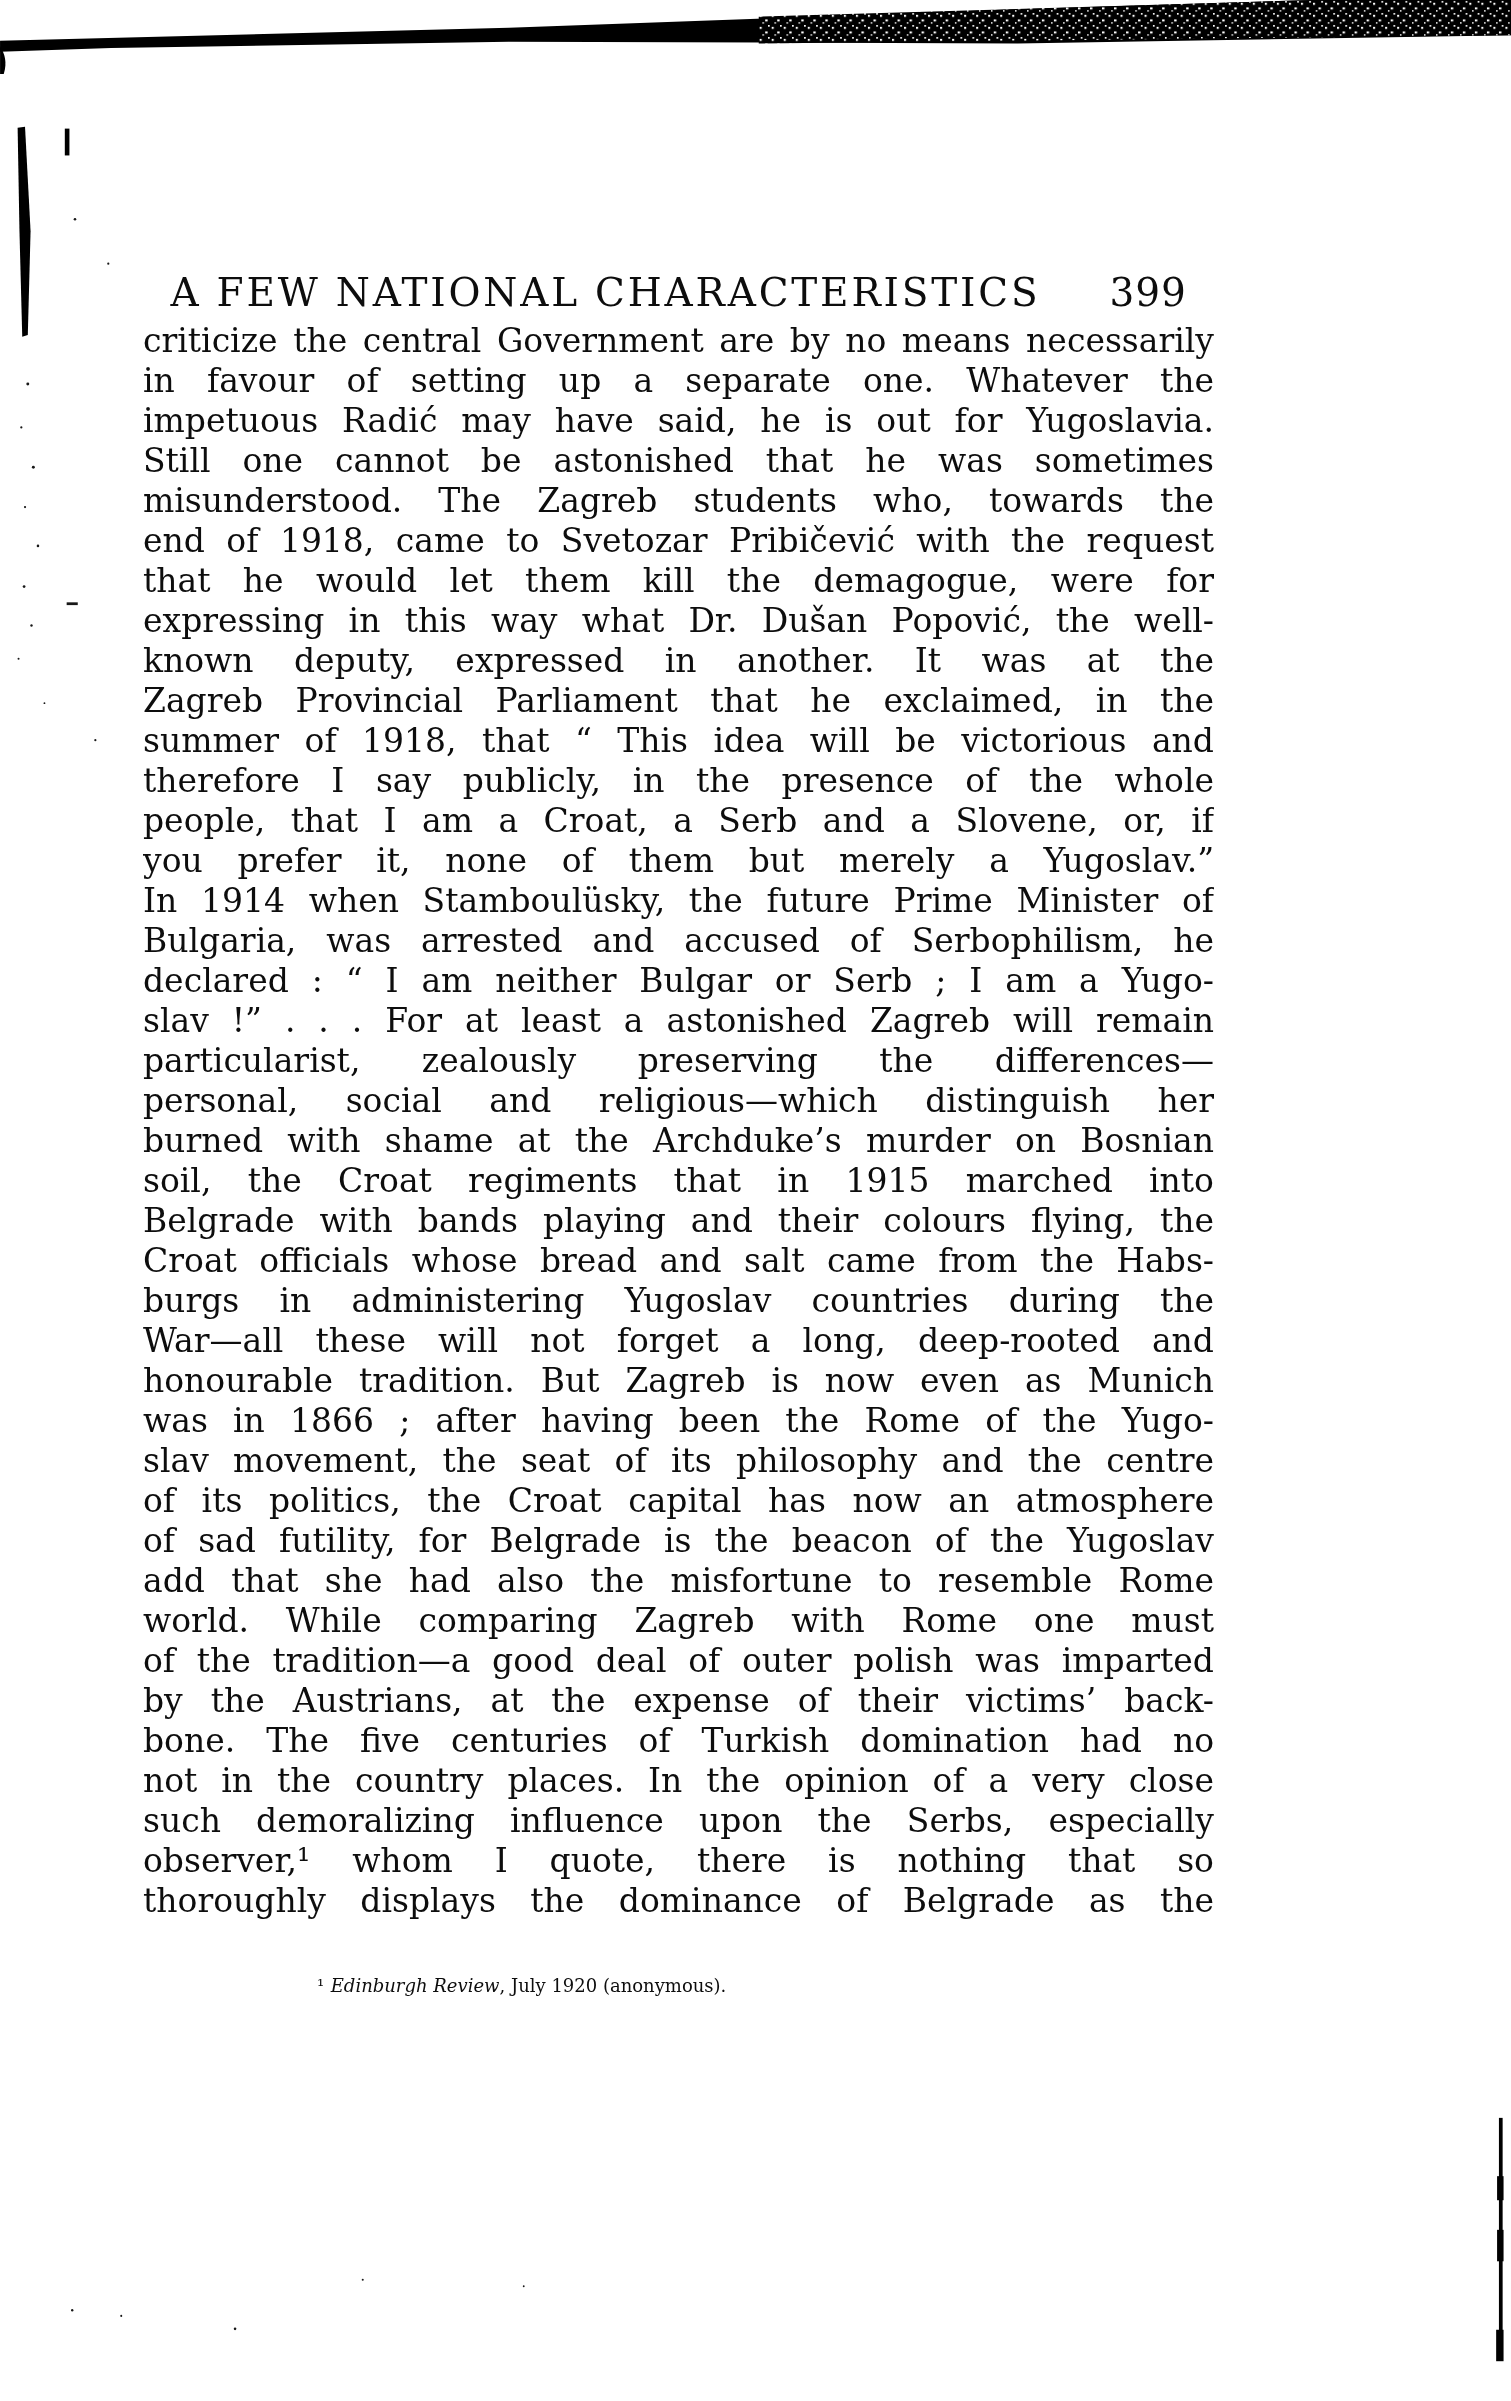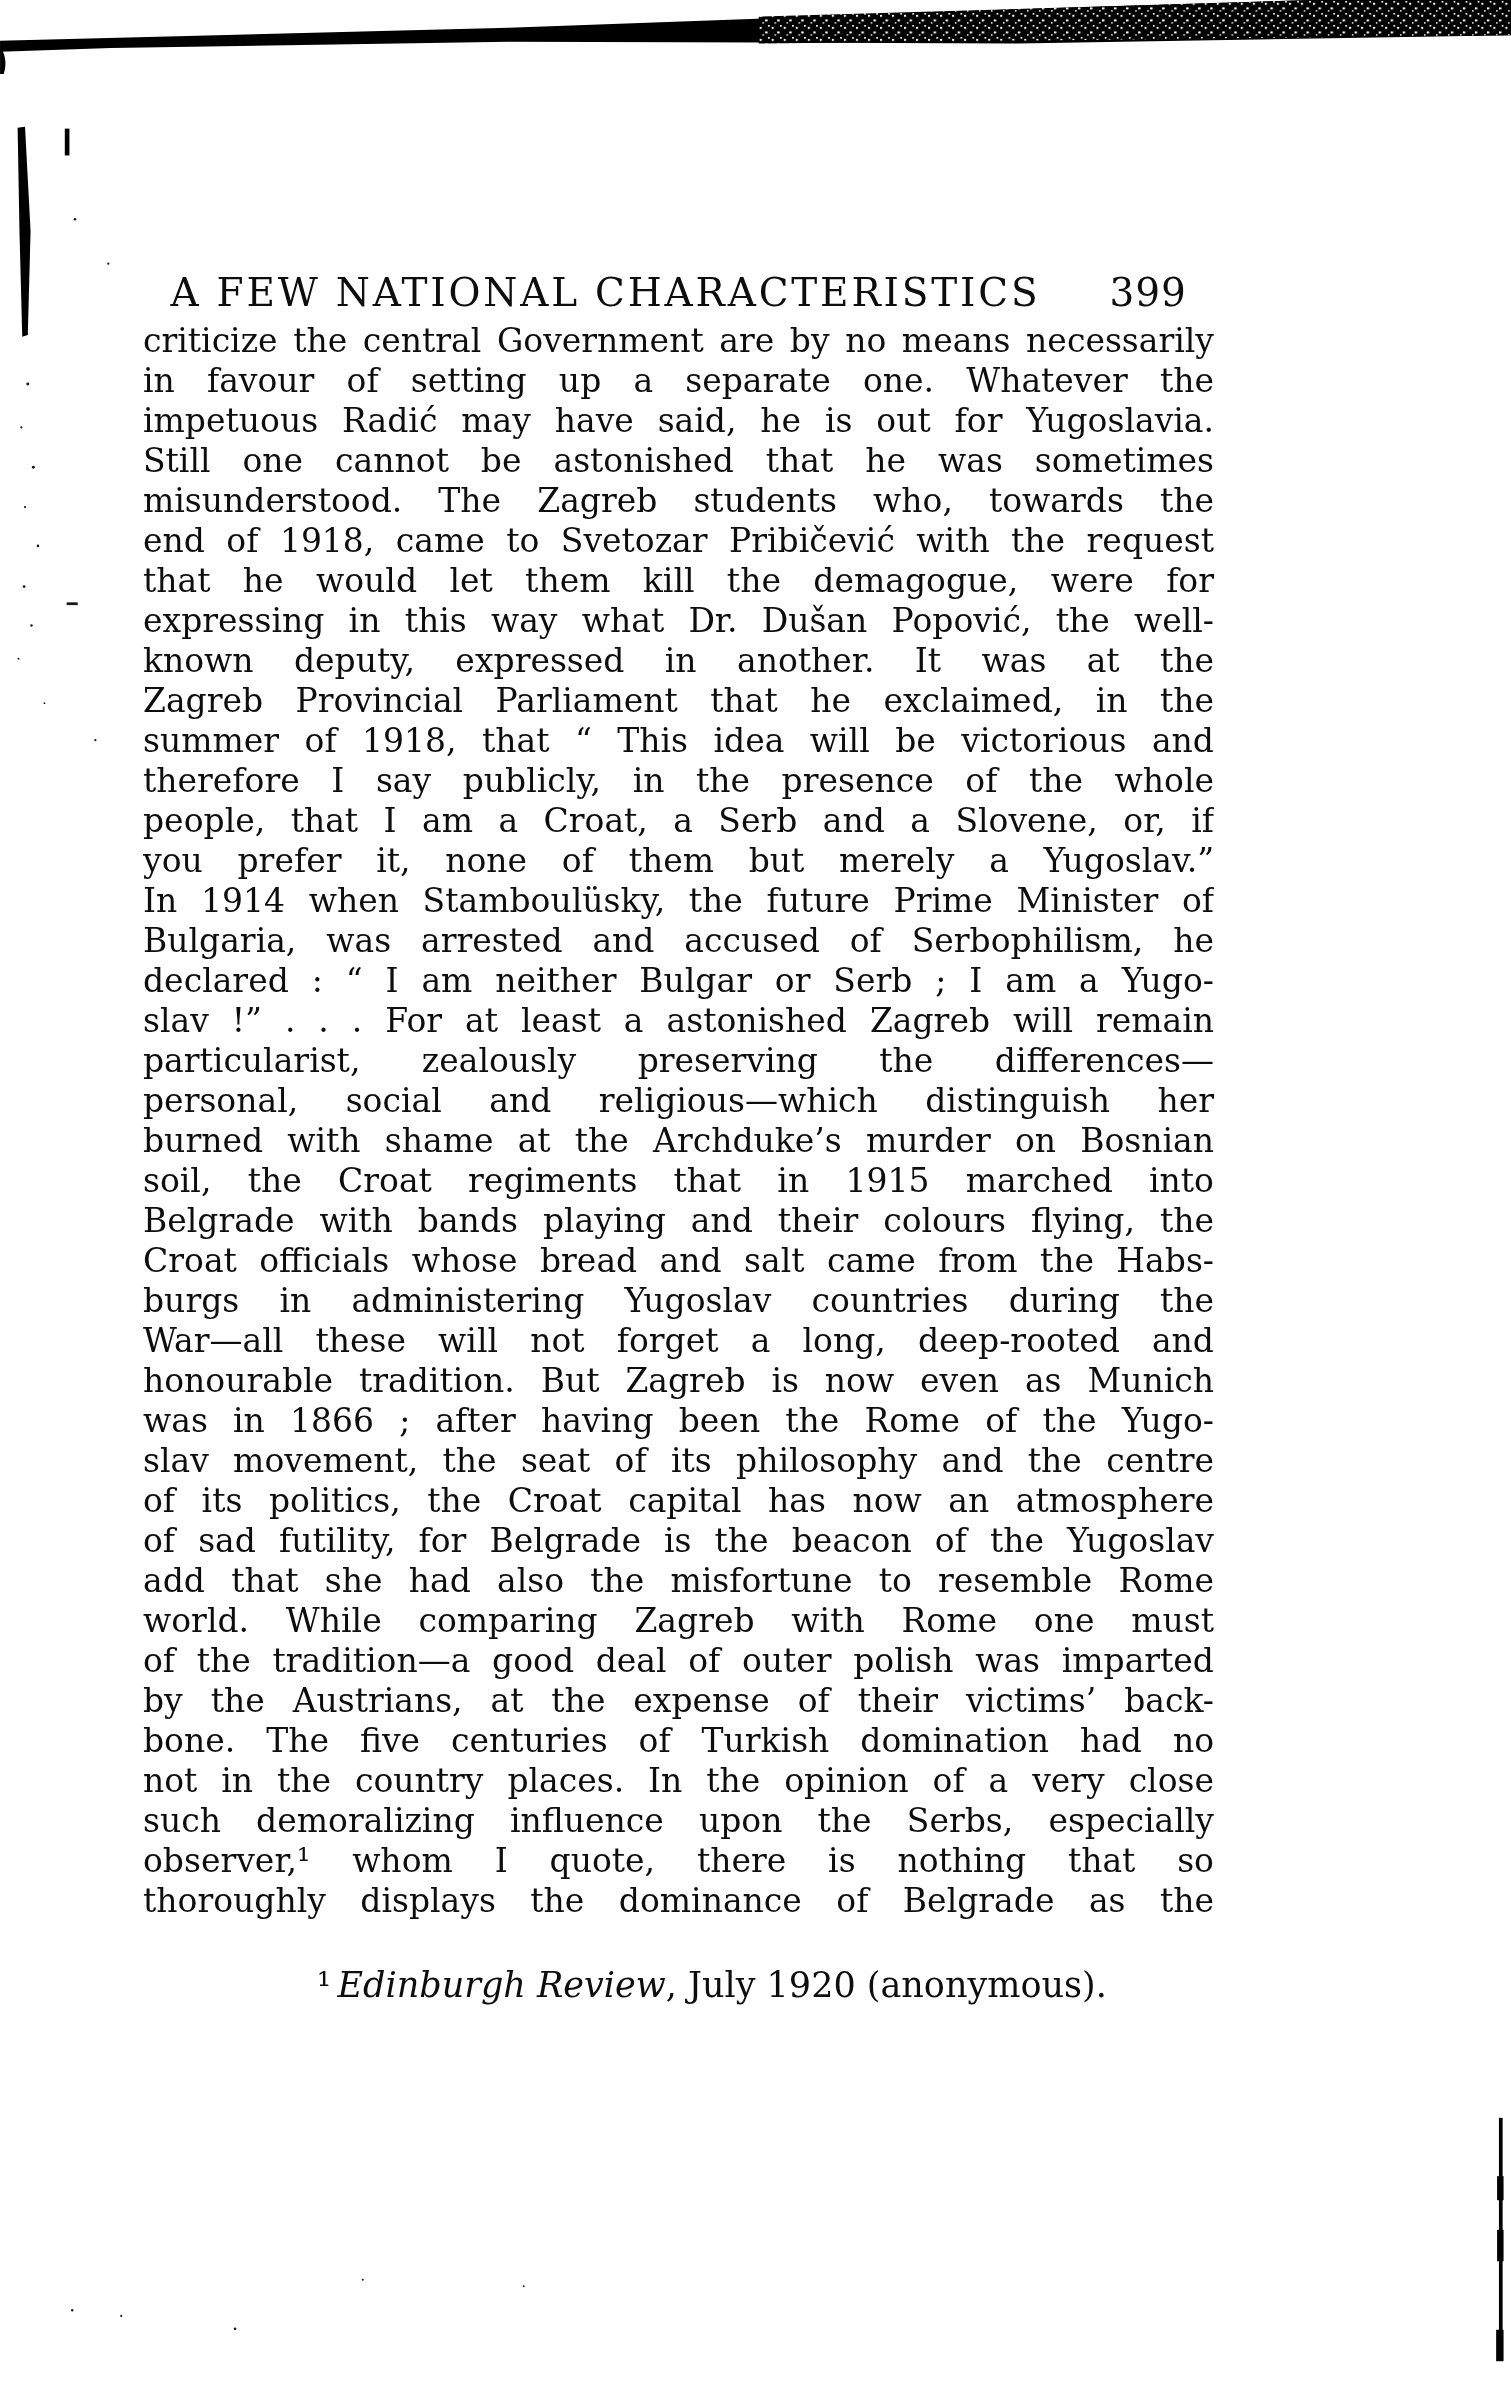--- a/index.html
+++ b/index.html
@@ -49,21 +49,21 @@
     text-align: justify;
     text-align-last: justify;
   }
   .footnote {
     position: absolute;
     top: 1969px;
     left: 143px;
     width: 1071px;
     box-sizing: border-box;
     padding-left: 174px;
-    font-size: 35px;
+    font-size: 18px;
     line-height: 33px;
     white-space: nowrap;
   }
   .fn-marker { margin-right: 6.5px; }
   .fn-work { font-style: italic; }
 </style>
 </head>
 <body>
 
 <svg class="scan-artifacts" viewBox="0 0 1633 2595" xmlns="http://www.w3.org/2000/svg" aria-hidden="true">

